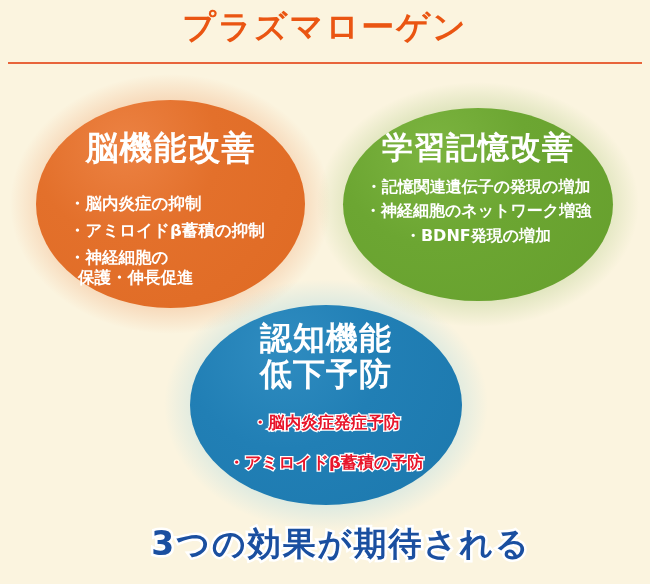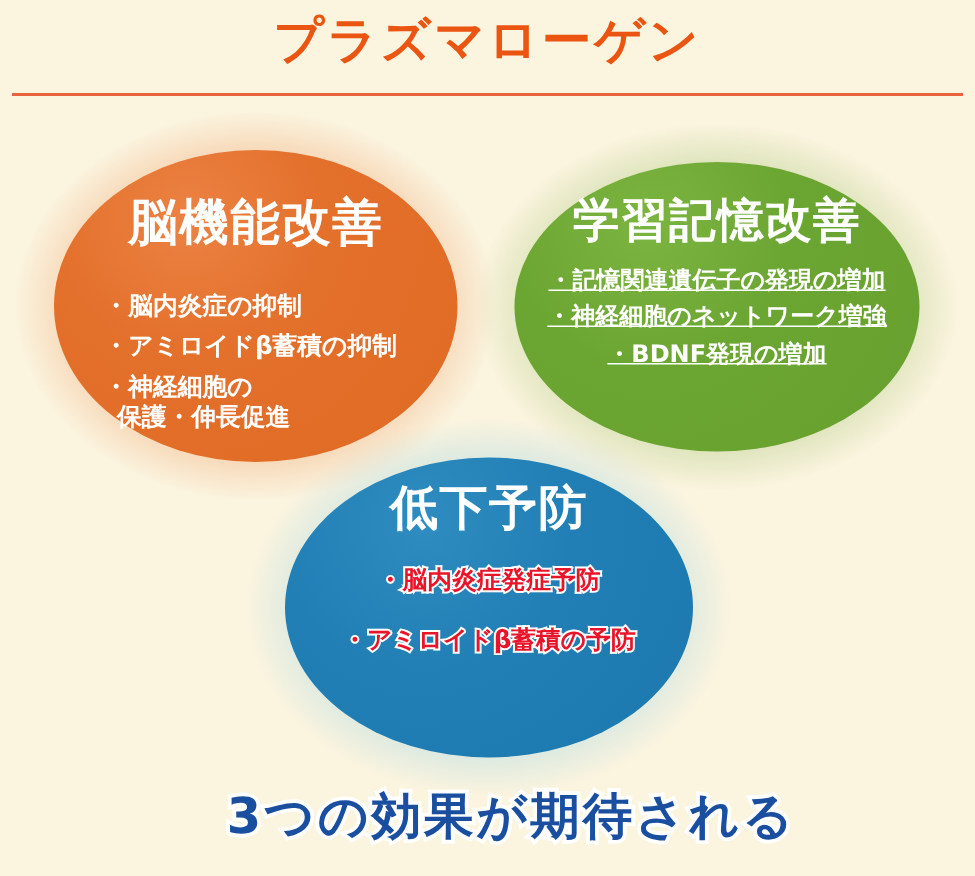--- a/index.html
+++ b/index.html
@@ -124,21 +124,21 @@
   #bubble-green .body {
     background: radial-gradient(circle at 33% 22%, #7cb440 0%, #6ca632 40%, #669f2d 100%);
   }
   #bubble-green .content { padding-top: 22px; }
   #bubble-green .b-title { font-size: 31px; letter-spacing: 1px; }
   #bubble-green .b-list {
     font-size: 16px;
     margin-top: 12px;
     text-align: center;
   }
-  #bubble-green .b-list li { margin-bottom: 5px; text-decoration: underline; }
+  #bubble-green .b-list li { margin-bottom: 5px; }
 
   
   #bubble-blue {
     left: 190px;
     top: 305px;
     width: 272px;
     height: 200px;
     z-index: 5;
   }
   #bubble-blue .glow {
@@ -214,20 +214,21 @@
         <li>・神経細胞のネットワーク増強</li>
         <li>・BDNF発現の増加</li>
       </ul>
     </div>
   </div>
 
   <div class="bubble" id="bubble-blue">
     <div class="glow"></div>
     <div class="body"></div>
     <div class="content">
+      <div class="b-title">認知機能</div>
       <div class="b-title">低下予防</div>
       <ul class="b-list">
         <li>・脳内炎症発症予防</li>
         <li>・アミロイドβ蓄積の予防</li>
       </ul>
     </div>
   </div>
 
   <div class="footer">3つの効果が期待される</div>
 

